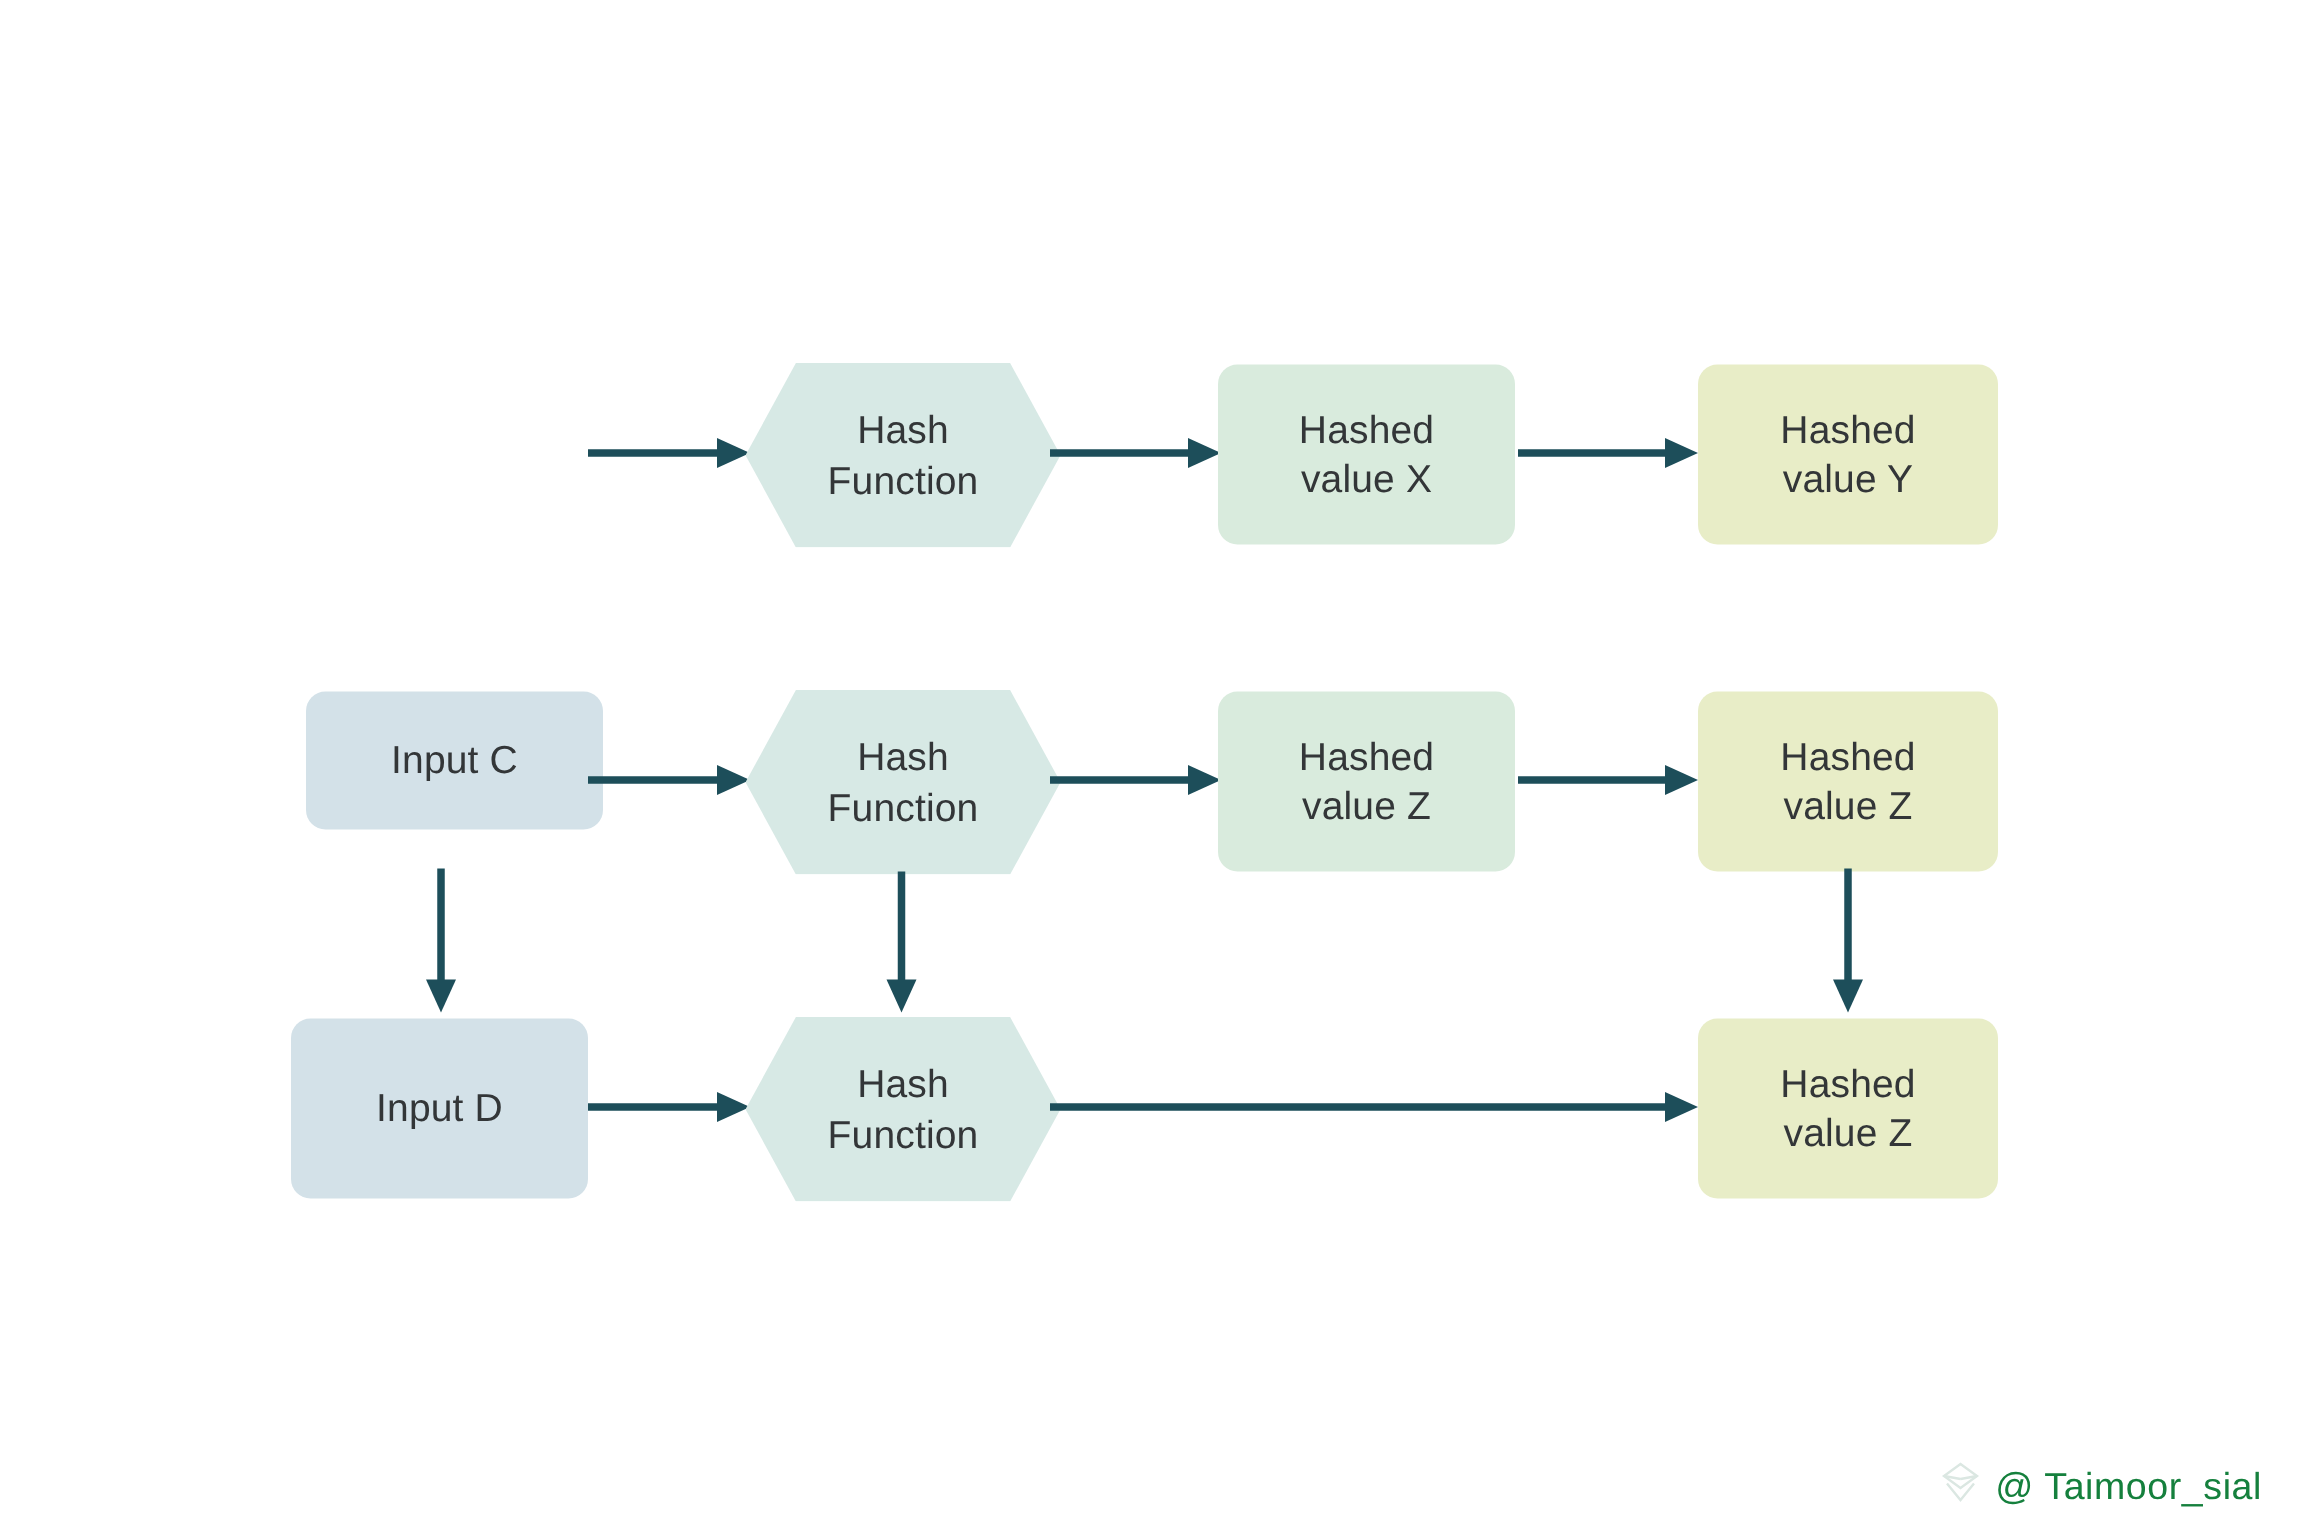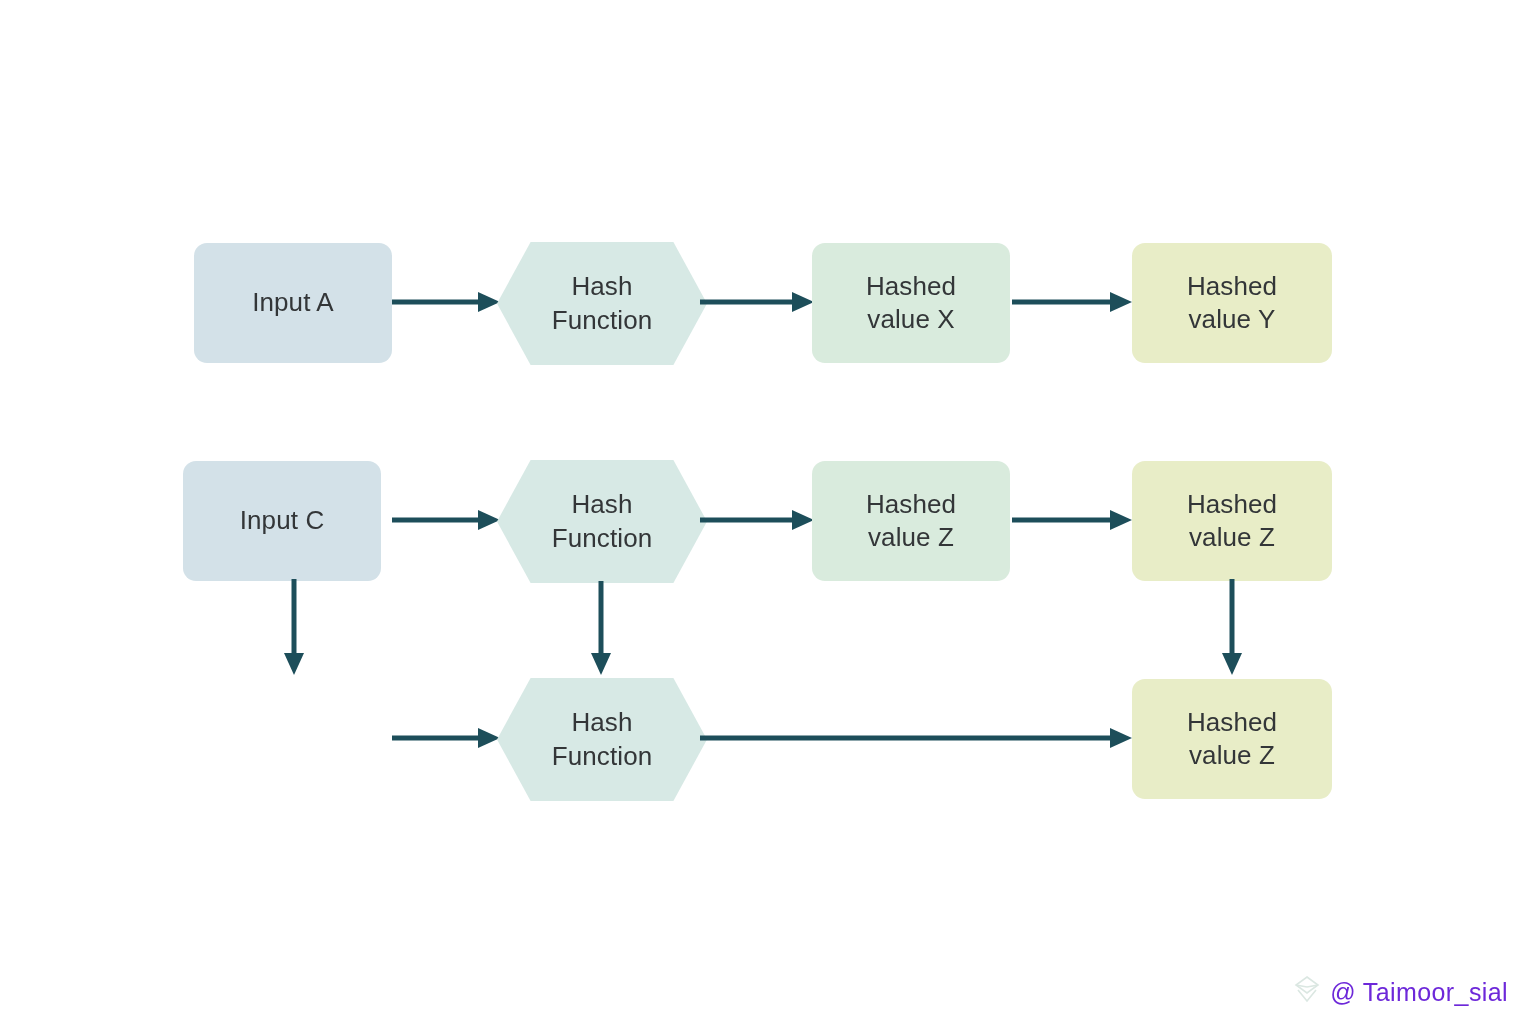--- a/index.html
+++ b/index.html
@@ -61,36 +61,33 @@
   .conn svg { display: block; overflow: visible; }
 
   
   #watermark {
     position: absolute;
     right: 28px;
     bottom: 14px;
     display: flex;
     align-items: center;
     gap: 8px;
-    color: #6d28d9;
+    color: #15803d;
     font-size: 25px;
     letter-spacing: 0.4px;
     user-select: none;
   }
   #watermark .wm-icon { display: block; }
   #watermark .wm-text { white-space: nowrap; }
 </style>
 </head>
 <body>
 
 <div id="canvas">
 
-  <div class="node rounded input" style="left:194px; top:243px; width:198px; height:120px;">
-    <span class="label">Input A</span>
-  </div>
 
   <div class="conn" style="left:392px; top:288px; width:112px; height:28px;">
     <svg width="112" height="28" viewBox="0 0 112 28">
       <line x1="0" y1="14" x2="88" y2="14" stroke="#1d4e5a" stroke-width="5"></line>
       <polygon points="86,4 108,14 86,24" fill="#1d4e5a"></polygon>
     </svg>
   </div>
 
   <div class="node hex" style="left:497px; top:242px; width:210px; height:123px;">
     <span class="label">Hash
@@ -114,21 +111,21 @@
       <line x1="0" y1="14" x2="100" y2="14" stroke="#1d4e5a" stroke-width="5"></line>
       <polygon points="98,4 120,14 98,24" fill="#1d4e5a"></polygon>
     </svg>
   </div>
 
   <div class="node rounded final" style="left:1132px; top:243px; width:200px; height:120px;">
     <span class="label">Hashed
 value Y</span>
   </div>
 
-  <div class="node rounded input" style="left:183px; top:461px; width:198px; height:120px;">
+  <div class="node rounded input" style="left:204px; top:461px; width:198px; height:92px;">
     <span class="label">Input C</span>
   </div>
 
   <div class="conn" style="left:392px; top:506px; width:112px; height:28px;">
     <svg width="112" height="28" viewBox="0 0 112 28">
       <line x1="0" y1="14" x2="88" y2="14" stroke="#1d4e5a" stroke-width="5"></line>
       <polygon points="86,4 108,14 86,24" fill="#1d4e5a"></polygon>
     </svg>
   </div>
 
@@ -175,20 +172,23 @@
     </svg>
   </div>
 
   <div class="conn" style="left:1218px; top:579px; width:28px; height:100px;">
     <svg width="28" height="100" viewBox="0 0 28 100">
       <line x1="14" y1="0" x2="14" y2="76" stroke="#1d4e5a" stroke-width="5"></line>
       <polygon points="4,74 24,74 14,96" fill="#1d4e5a"></polygon>
     </svg>
   </div>
 
+  <div class="node rounded input" style="left:194px; top:679px; width:198px; height:120px;">
+    <span class="label">Input D</span>
+  </div>
 
   <div class="conn" style="left:392px; top:724px; width:112px; height:28px;">
     <svg width="112" height="28" viewBox="0 0 112 28">
       <line x1="0" y1="14" x2="88" y2="14" stroke="#1d4e5a" stroke-width="5"></line>
       <polygon points="86,4 108,14 86,24" fill="#1d4e5a"></polygon>
     </svg>
   </div>
 
   <div class="node hex" style="left:497px; top:678px; width:210px; height:123px;">
     <span class="label">Hash

